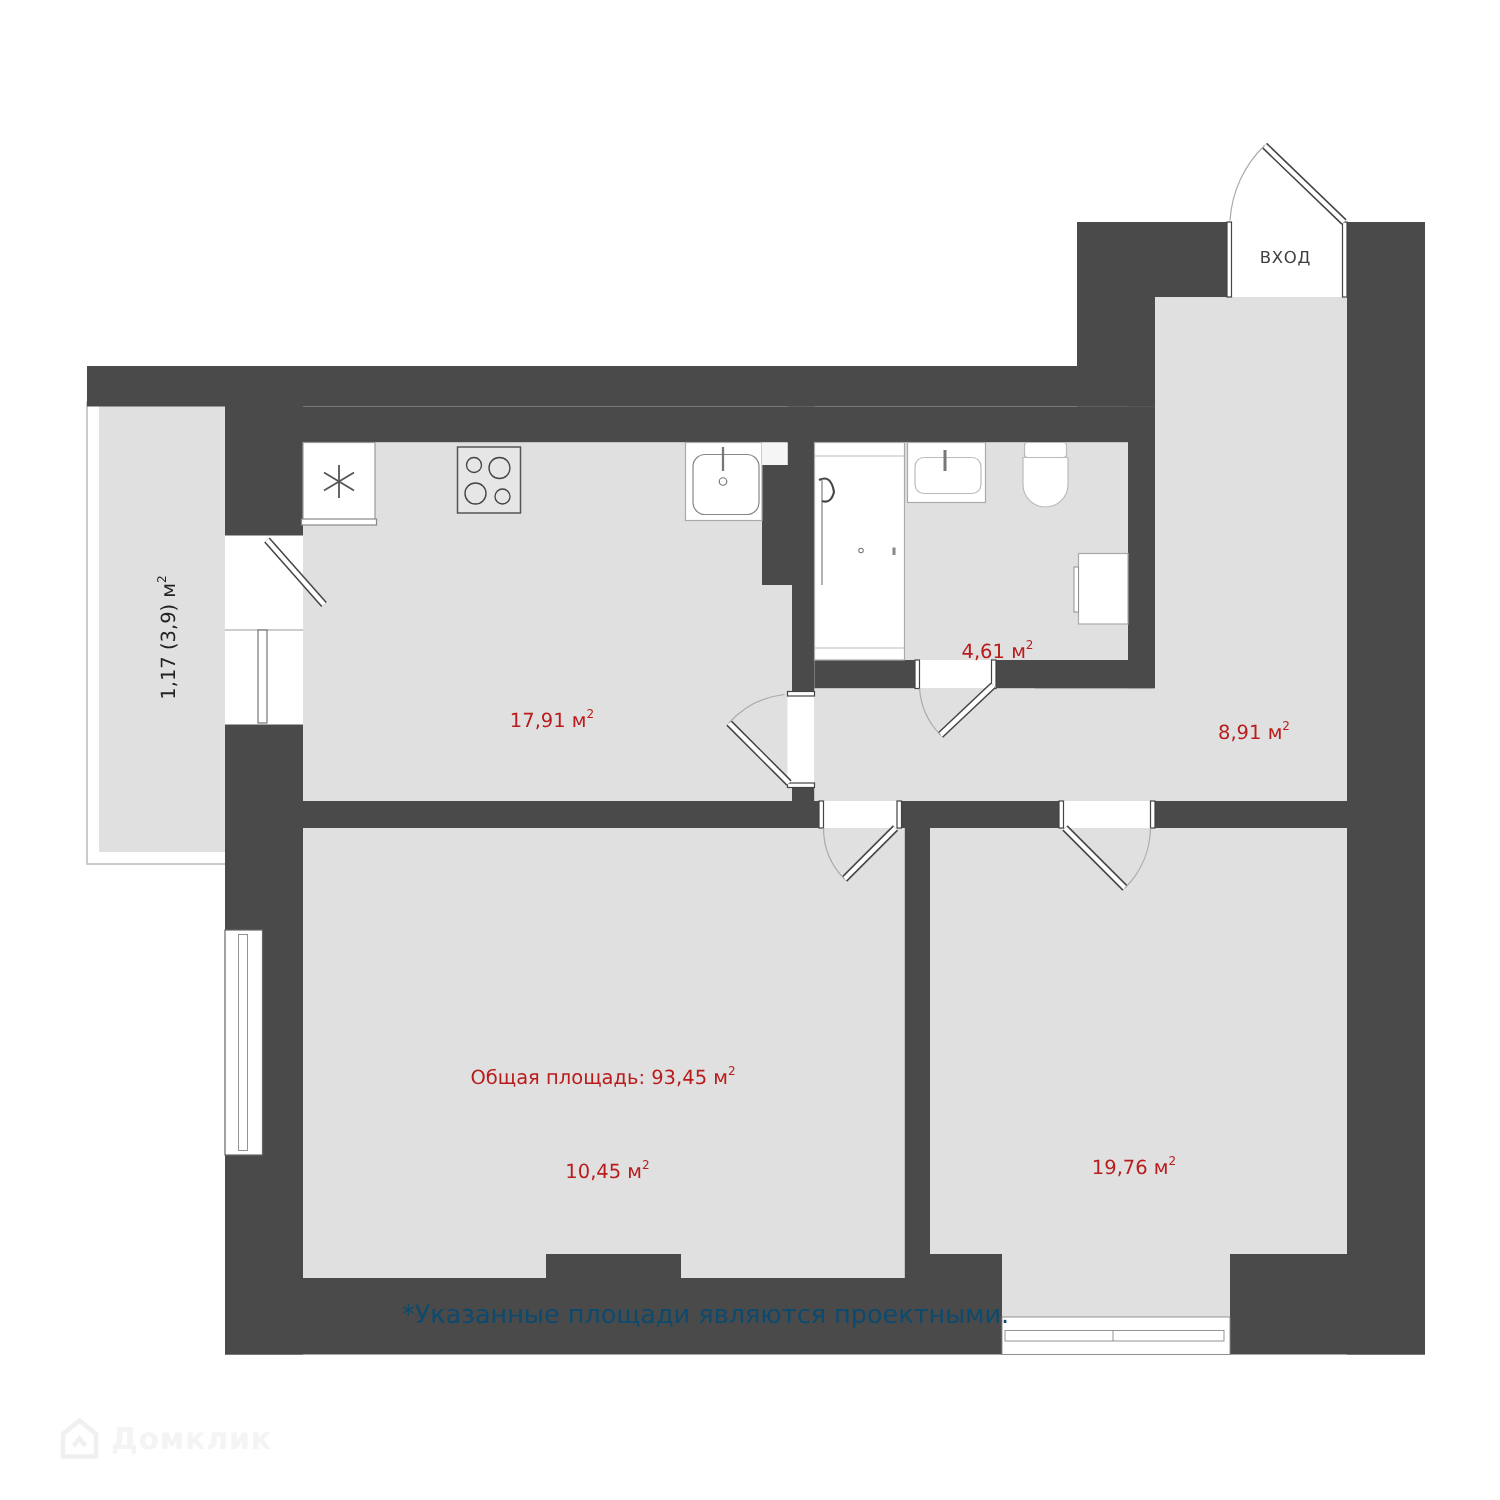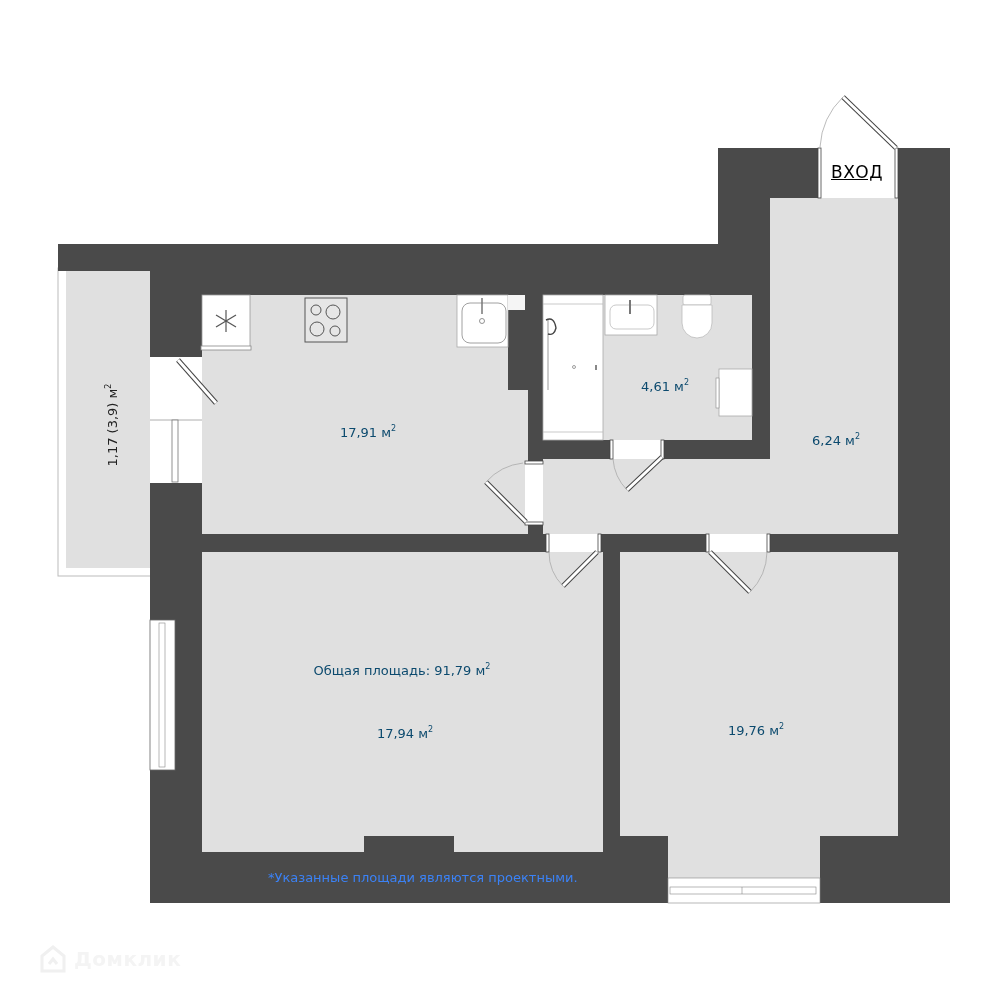--- a/index.html
+++ b/index.html
@@ -1,23 +1,23 @@
 <!DOCTYPE html>
 <html><head>
 <meta charset="utf-8">
 <style>
   html, body { margin: 0; padding: 0; background: #ffffff; }
   body { width: 1000px; height: 1000px; position: relative; overflow: hidden; font-family: "DejaVu Sans", sans-serif; }
   .plan { position: absolute; left: 0; top: 0; width: 1000px; height: 1000px; }
-  .lbl { position: absolute; color: #0c4a6e; font-size: 13px; white-space: nowrap; transform: translate(-50%, -50%); }
+  .lbl { position: absolute; color: #b91c1c; font-size: 13px; white-space: nowrap; transform: translate(-50%, -50%); margin-top: 48px; }
   .lbl sup { font-size: 8px; vertical-align: 6px; }
-  .entrance { position: absolute; left: 857px; top: 172px; transform: translate(-50%,-50%); color: #000000; font-size: 17px; letter-spacing: 0.5px; text-decoration: underline; }
+  .entrance { position: absolute; left: 857px; top: 172px; transform: translate(-50%,-50%); color: #404040; font-size: 11px; letter-spacing: 0.5px; }
   .balcony-lbl { position: absolute; left: 112px; top: 425px; transform: translate(-50%,-50%) rotate(-90deg); color: #222; font-size: 13px; white-space: nowrap; }
   .balcony-lbl sup { font-size: 8px; vertical-align: 6px; }
-  .note { position: absolute; left: 268px; top: 877px; color: #3b82f6; font-size: 13px; white-space: nowrap; transform: translateY(-50%); }
+  .note { position: absolute; left: 268px; top: 877px; color: #0c4a6e; font-size: 17px; white-space: nowrap; transform: translateY(-50%); }
   .logo { position: absolute; left: 38px; top: 944px; display: flex; align-items: center; gap: 6px; color: #f4f4f4; font-size: 20px; font-weight: bold; letter-spacing: 0.5px; }
   .logo svg { display: block; }
 </style>
 </head>
 <body>
 
 <svg class="plan" viewBox="0 0 1000 1000" width="1000" height="1000">
 
   <g>
     <rect x="58" y="268" width="94" height="308" fill="#ffffff" stroke="#bbb" stroke-width="1"></rect>
@@ -188,29 +188,29 @@
 
 <div class="lbl" style="left:368px; top:432px;">
   <span>17,91 м</span><sup>2</sup>
 </div>
 
 <div class="lbl" style="left:665px; top:386px;">
   <span>4,61 м</span><sup>2</sup>
 </div>
 
 <div class="lbl" style="left:836px; top:440px;">
-  <span>6,24 м</span><sup>2</sup>
+  <span>8,91 м</span><sup>2</sup>
 </div>
 
 <div class="lbl" style="left:402px; top:670px;">
-  <span>Общая площадь: 91,79 м</span><sup>2</sup>
+  <span>Общая площадь: 93,45 м</span><sup>2</sup>
 </div>
 
 <div class="lbl" style="left:405px; top:733px;">
-  <span>17,94 м</span><sup>2</sup>
+  <span>10,45 м</span><sup>2</sup>
 </div>
 
 <div class="lbl" style="left:756px; top:730px;">
   <span>19,76 м</span><sup>2</sup>
 </div>
 
 <div class="note">*Указанные площади являются проектными.</div>
 
 <div class="logo">
   <svg width="30" height="30" viewBox="0 0 30 30">

